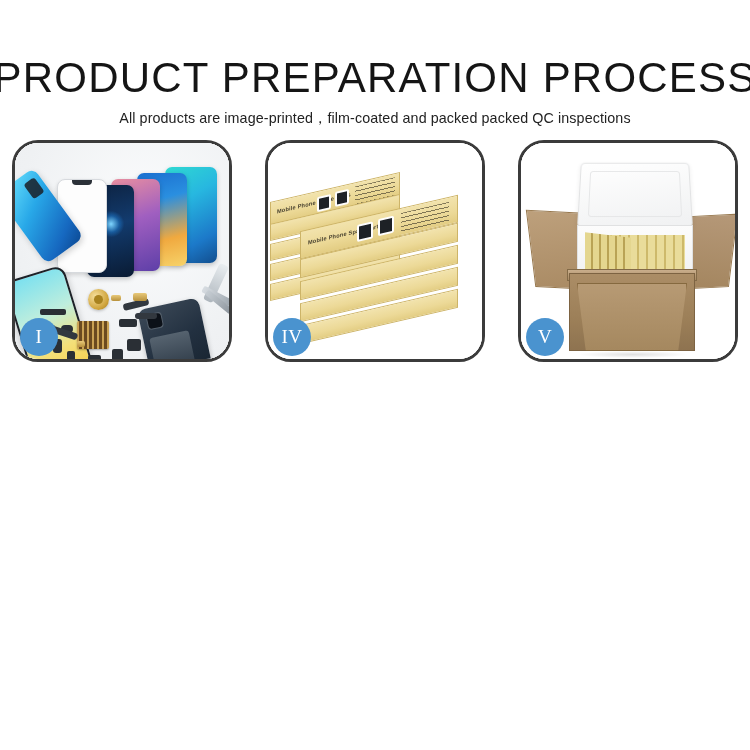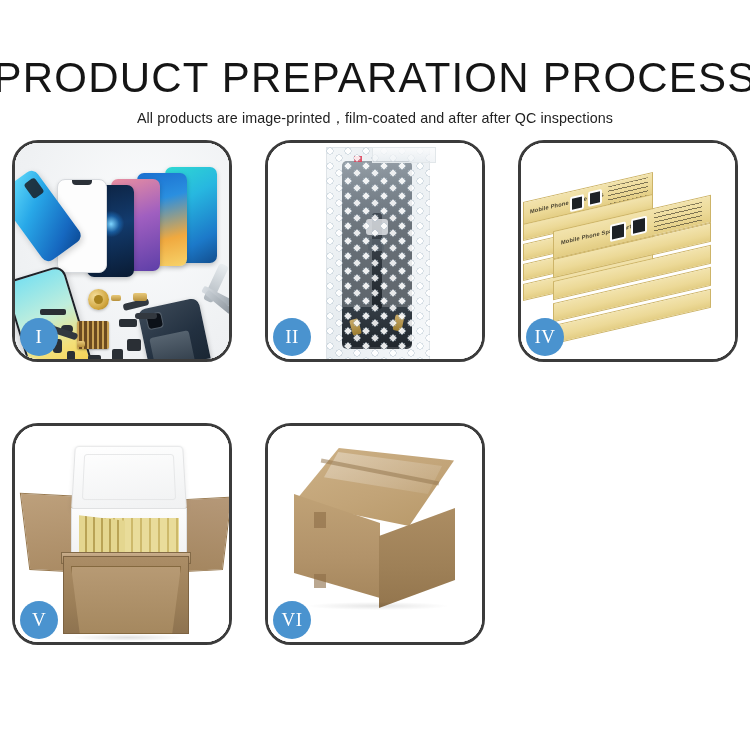--- a/index.html
+++ b/index.html
@@ -247,21 +247,21 @@
   .c6-shadow{ position:absolute; left:40px; top:176px; width:140px; height:8px;
        background:radial-gradient(ellipse,rgba(0,0,0,.1),rgba(0,0,0,0) 72%); }
 </style>
 </head>
 <body>
 
 <div class="page">
 
   <div class="header">
     <div class="title">PRODUCT PREPARATION PROCESS</div>
-    <div class="subtitle">All products are image-printed，film-coated and after after QC inspections</div>
+    <div class="subtitle">All products are image-printed，film-coated and packed packed QC inspections</div>
   </div>
 
   <div class="grid">
 
     <div class="panel">
       <div class="panel-clip">
         <div class="p1">
           <div class="bg-soft"></div>
           <div class="ph fan5"></div>
           <div class="ph fan4"></div>
@@ -294,41 +294,20 @@
           <div class="flex f2"></div>
           <div class="flex f3"></div>
           <div class="gold g1"></div>
           <div class="gold g2"></div>
           <div class="gold g3"></div>
         </div>
       </div>
       <div class="badge">I</div>
     </div>
 
-    <div class="panel">
-      <div class="panel-clip">
-        <div class="p2">
-          <div class="bagwrap">
-            <div class="bagsheet"></div>
-            <div class="lcd"></div>
-            <div class="lcdtop"></div>
-            <div class="lcdbottom"></div>
-            <div class="cable"></div>
-            <div class="connector"></div>
-            <div class="connector2"></div>
-            <div class="goldtab t1"></div>
-            <div class="goldtab t2"></div>
-            <div class="redtab"></div>
-            <div class="bubbles"></div>
-            <div class="bagflap"></div>
-          </div>
-        </div>
-      </div>
-      <div class="badge">II</div>
-    </div>
 
 
     <div class="panel">
       <div class="panel-clip">
         <div class="p4">
           <div class="stack">
 
             <div class="sbox" style="left:2px; top:44px; width:130px; height:24px; transform:skewY(-13deg);">
               <div class="top"></div>
               <div class="lbl" style="left:6px; top:7px;">Mobile Phone Spare Parts</div>
@@ -385,31 +364,15 @@
           <div class="c5-inner2"></div>
           <div class="c5-rim"></div>
           <div class="c5-body"></div>
           <div class="c5-bodyfront"></div>
           <div class="c5-shadow"></div>
         </div>
       </div>
       <div class="badge">V</div>
     </div>
 
-    <div class="panel">
-      <div class="panel-clip">
-        <div class="p6">
-          <div class="c6-gloss"></div>
-          <div class="c6-top"></div>
-          <div class="c6-topline"></div>
-          <div class="c6-left"></div>
-          <div class="c6-right"></div>
-          <div class="c6-seam"></div>
-          <div class="c6-tape"></div>
-          <div class="c6-tape2"></div>
-          <div class="c6-shadow"></div>
-        </div>
-      </div>
-      <div class="badge">VI</div>
-    </div>
 
   </div>
 </div>
 
 </body></html>

